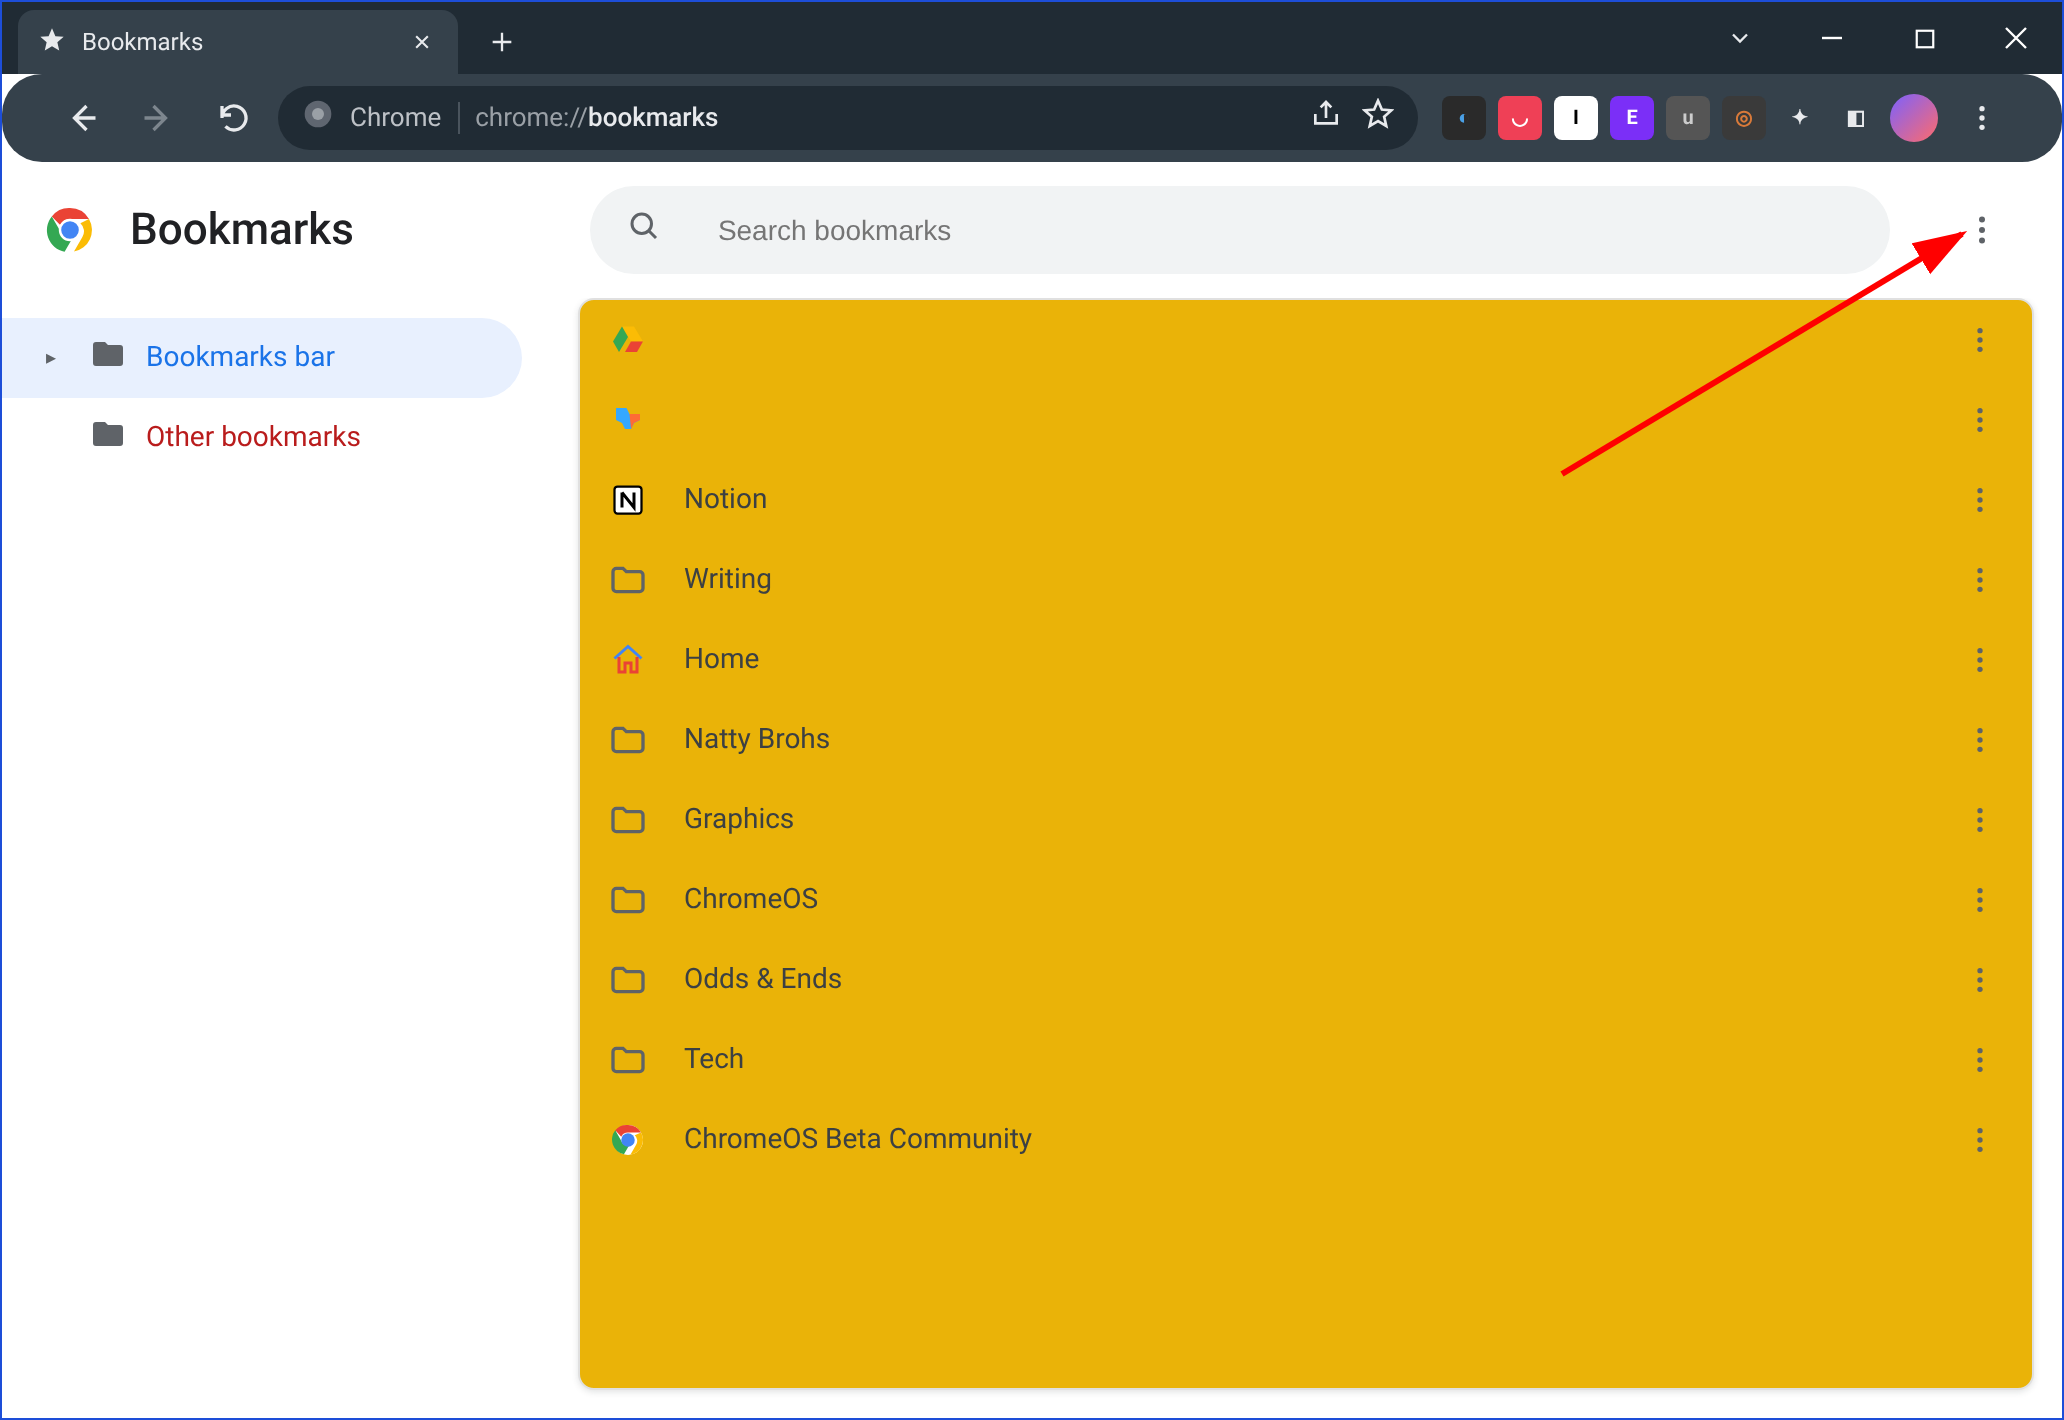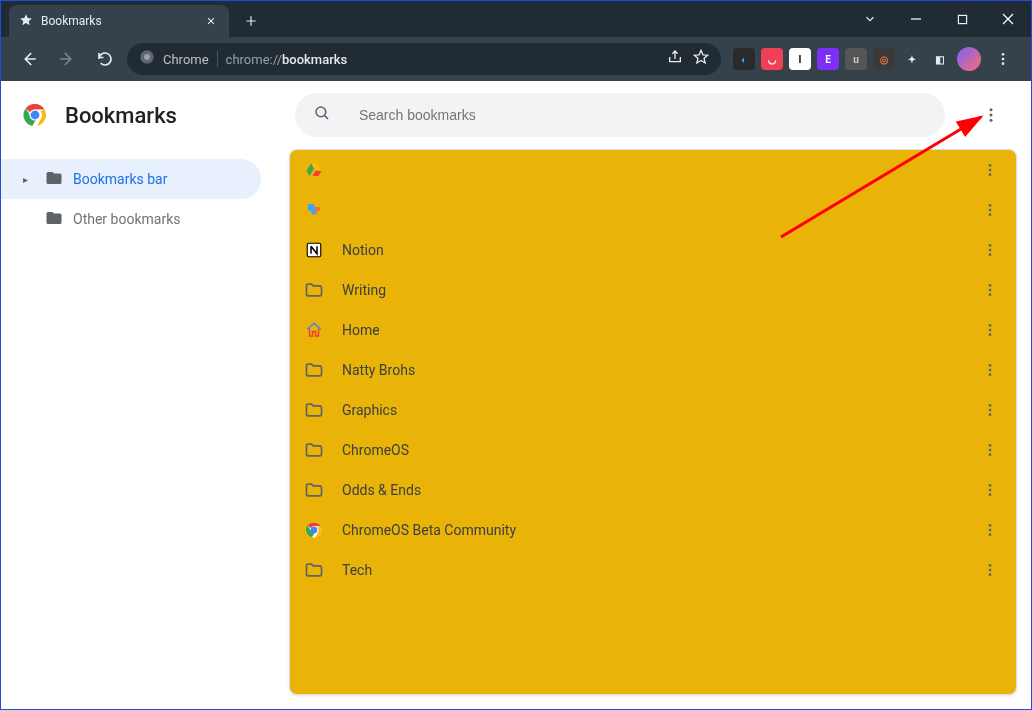--- a/index.html
+++ b/index.html
@@ -6,40 +6,40 @@
   body { font-family: -apple-system, BlinkMacSystemFont, "Segoe UI", Roboto, Arial, sans-serif; background:#fff; width:1032px; height:710px; overflow:hidden; }
   .window { width:1032px; height:710px; border:1px solid #1d4ed8; display:flex; flex-direction:column; background:#fff; }
   .win-controls { position:absolute; top:0; right:0; height:36px; display:flex; align-items:center; gap:0; }
   .win-btn { width:46px; height:36px; display:flex; align-items:center; justify-content:center; color:#fff; cursor:pointer; }
   .titlebar-outer { background:#202b34; height:36px; display:flex; align-items:flex-end; position:relative; }
   .tab-strip { display:flex; align-items:flex-end; height:36px; padding-left:8px; }
   .tab { background:#35414b; height:32px; min-width:220px; border-radius:8px 8px 0 0; display:flex; align-items:center; padding:0 10px; gap:8px; color:#e8eaed; margin-top:4px; }
   .tab-title { flex:1; font-size:12px; }
   .tab-close { width:16px; height:16px; display:flex; align-items:center; justify-content:center; border-radius:50%; cursor:pointer; }
   .newtab { width:28px; height:28px; border-radius:50%; display:flex; align-items:center; justify-content:center; margin-left:8px; color:#e8eaed; cursor:pointer; margin-bottom:2px;}
-  .toolbar { background:#35414b; height:44px; display:flex; align-items:center; padding:0 12px; gap:6px; }
+  .toolbar { background:#35414b; height:44px; display:flex; align-items:center; padding:0 24px; gap:6px;border-radius:20px; }
   .tb-btn { width:32px; height:32px; border-radius:50%; display:flex; align-items:center; justify-content:center; color:#e8eaed; cursor:pointer; }
   .tb-btn.disabled { color:#7d868e; }
   .omnibox { flex:1; height:32px; background:#202b34; border-radius:16px; display:flex; align-items:center; padding:0 12px; gap:8px; color:#9aa0a6; }
   .omnibox .chrome-label { color:#bdc1c6; font-size:13px; }
   .omnibox .sep { width:1px; height:16px; background:#4a545d; }
   .omnibox .url { color:#9aa0a6; font-size:13px; }
   .omnibox .url b { color:#e8eaed; font-weight:500; }
   .omnibox-right { margin-left:auto; display:flex; gap:10px; align-items:center; }
   .ext-icons { display:flex; gap:6px; align-items:center; padding-left:6px; }
   .ext-ic { width:22px; height:22px; border-radius:4px; display:flex; align-items:center; justify-content:center; font-size:10px; font-weight:bold; cursor:pointer; }
   .avatar { width:24px; height:24px; border-radius:50%; background:linear-gradient(135deg,#7b61ff,#ff6b6b); cursor:pointer; }
   .content { flex:1; background:#fff; display:flex; flex-direction:column; overflow:hidden; position:relative; }
   .bm-header { display:flex; align-items:center; padding:12px 22px; gap:18px; }
   .bm-title { font-size:22px; color:#202124; font-weight:500; }
   .bm-search { flex:1; height:44px; background:#f1f3f4; border-radius:22px; display:flex; align-items:center; padding:0 18px; gap:28px; margin-left:100px; }
   .bm-search input { border:none; background:transparent; outline:none; font-size:14px; color:#5f6368; flex:1; }
   .bm-body { flex:1; display:flex; padding:0 14px 14px 0; overflow:hidden; }
   .sidebar { width:260px; padding-top:10px; }
-  .side-item { height:40px; display:flex; align-items:center; gap:10px; padding:0 14px 0 22px; border-radius:0 20px 20px 0; font-size:14px; color:#737373; cursor:pointer; }
+  .side-item { height:40px; display:flex; align-items:center; gap:10px; padding:0 14px 0 22px; border-radius:0 20px 20px 0; font-size:14px; color:#b91c1c; cursor:pointer; }
   .side-item.selected { background:#e8f0fe; color:#1a73e8; }
   .side-item.selected .folder-ic { color:#1a73e8; }
   .side-item .arrow { width:12px; color:#5f6368; font-size:10px; }
   .side-item .folder-ic { color:#5f6368; }
   .bm-list-wrap { flex:1; display:flex; flex-direction:column; }
   .bm-list { flex:1; background:#eab308; border:1px solid #e0e0e0; border-radius:8px; box-shadow:0 1px 3px rgba(60,64,67,.15); overflow:auto; margin-left:28px; }
   .bm-row { height:40px; display:flex; align-items:center; padding:0 14px; gap:18px; cursor:pointer; }
   .bm-row .favicon { width:20px; height:20px; display:flex; align-items:center; justify-content:center; }
   .bm-row .label { flex:1; font-size:14px; color:#3c4043; }
   .bm-row .row-menu { width:24px; height:24px; display:flex; align-items:center; justify-content:center; color:#5f6368; border-radius:50%; }
@@ -342,44 +342,44 @@
               <span class="row-menu">
                 <svg width="16" height="16" viewBox="0 0 24 24" fill="#5f6368">
                   <circle cx="12" cy="5" r="2"></circle>
                   <circle cx="12" cy="12" r="2"></circle>
                   <circle cx="12" cy="19" r="2"></circle>
                 </svg>
               </span>
             </div>
             <div class="bm-row">
               <span class="favicon">
+                <svg width="20" height="20" viewBox="0 0 24 24" fill="none" stroke="#5f6368" stroke-width="2">
+                  <path d="M3 7a2 2 0 0 1 2-2h4l2 2h8a2 2 0 0 1 2 2v8a2 2 0 0 1-2 2H5a2 2 0 0 1-2-2V7z"></path>
+                </svg>
+              </span>
+              <span class="label">Tech</span>
+              <span class="row-menu">
+                <svg width="16" height="16" viewBox="0 0 24 24" fill="#5f6368">
+                  <circle cx="12" cy="5" r="2"></circle>
+                  <circle cx="12" cy="12" r="2"></circle>
+                  <circle cx="12" cy="19" r="2"></circle>
+                </svg>
+              </span>
+            </div>
+            <div class="bm-row">
+              <span class="favicon">
                 <svg viewBox="0 0 24 24" width="18" height="18">
                   <circle cx="12" cy="12" r="10" fill="#fff"></circle>
                   <path d="M12 2a10 10 0 0 1 8.7 5H12a5 5 0 0 0-4.5 2.8L3.5 5.5A10 10 0 0 1 12 2z" fill="#ea4335"></path>
                   <path d="M20.7 7A10 10 0 0 1 13.6 21.8l3.8-6.6a5 5 0 0 0-.9-6.3L20.7 7z" fill="#fbbc05"></path>
                   <path d="M3.5 5.5l3.8 6.6a5 5 0 0 0 5.4 3.6l-3.4 5.8A10 10 0 0 1 3.5 5.5z" fill="#34a853"></path>
                   <circle cx="12" cy="12" r="4.5" fill="#4285f4"></circle>
                 </svg>
               </span>
               <span class="label">ChromeOS Beta Community</span>
-              <span class="row-menu">
-                <svg width="16" height="16" viewBox="0 0 24 24" fill="#5f6368">
-                  <circle cx="12" cy="5" r="2"></circle>
-                  <circle cx="12" cy="12" r="2"></circle>
-                  <circle cx="12" cy="19" r="2"></circle>
-                </svg>
-              </span>
-            </div>
-            <div class="bm-row">
-              <span class="favicon">
-                <svg width="20" height="20" viewBox="0 0 24 24" fill="none" stroke="#5f6368" stroke-width="2">
-                  <path d="M3 7a2 2 0 0 1 2-2h4l2 2h8a2 2 0 0 1 2 2v8a2 2 0 0 1-2 2H5a2 2 0 0 1-2-2V7z"></path>
-                </svg>
-              </span>
-              <span class="label">Tech</span>
               <span class="row-menu">
                 <svg width="16" height="16" viewBox="0 0 24 24" fill="#5f6368">
                   <circle cx="12" cy="5" r="2"></circle>
                   <circle cx="12" cy="12" r="2"></circle>
                   <circle cx="12" cy="19" r="2"></circle>
                 </svg>
               </span>
             </div>
           </div>
       </div>

